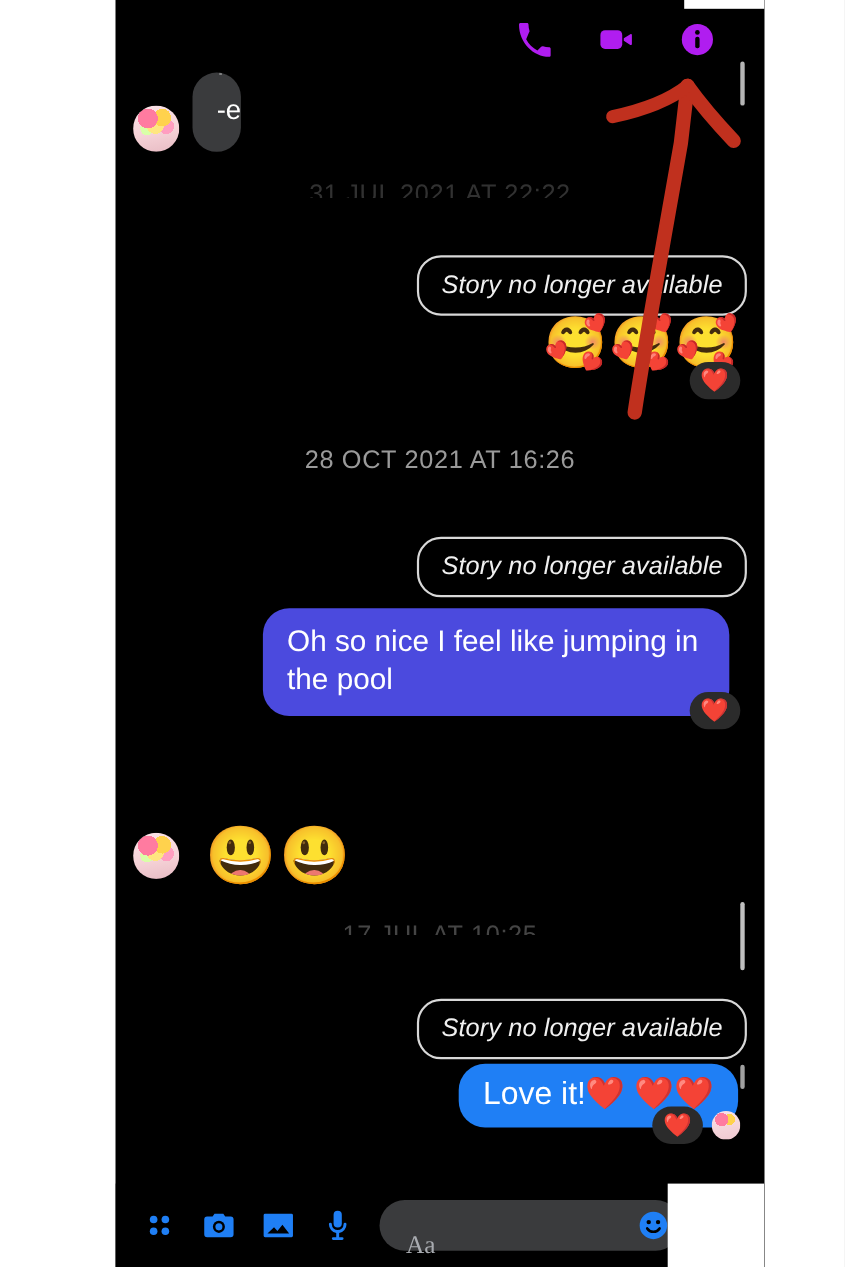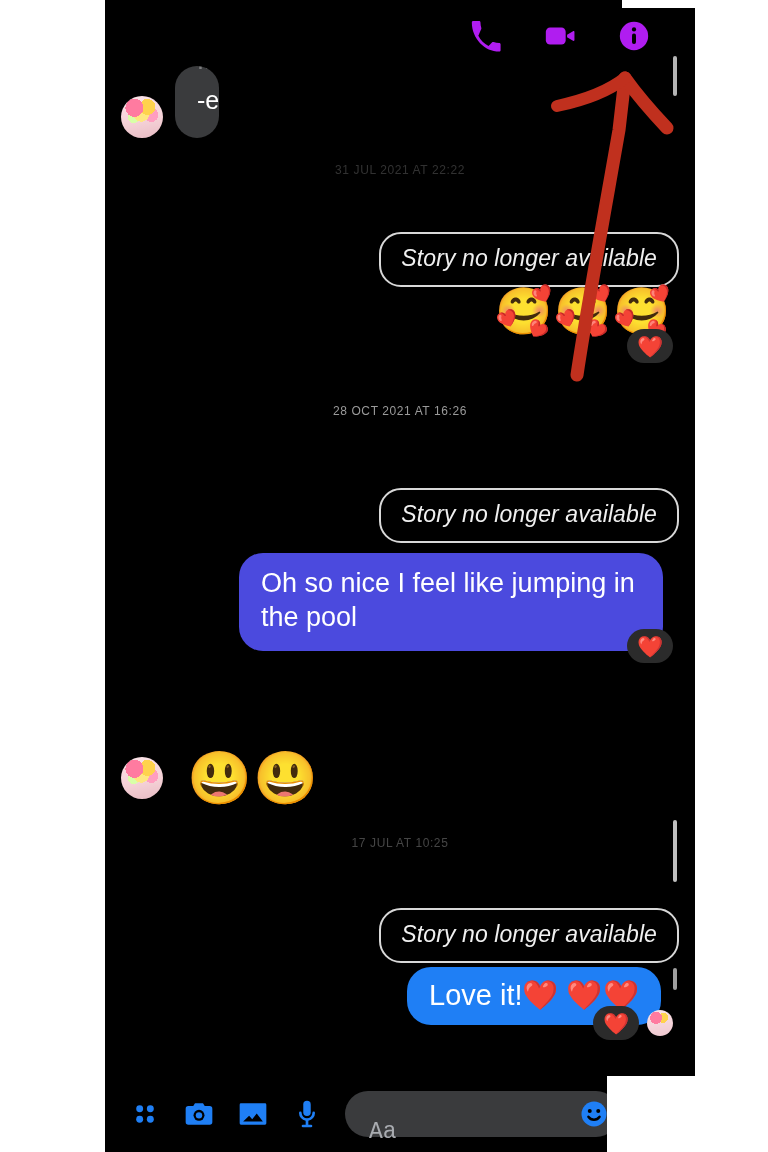--- a/index.html
+++ b/index.html
@@ -55,21 +55,21 @@
     position: absolute;
     left: 0; top: 0;
     width: 590px;
     height: 1075px;
     overflow: hidden;
   }
 
   .timestamp {
     text-align: center;
     color: #9a9a9a;
-    font-size: 12px;
+    font-size: 23px;
     letter-spacing: 0.6px;
     font-weight: 400;
   }
 
   
   .row { display: flex; align-items: flex-end; padding: 0 16px; }
   .row.out { justify-content: flex-end; }
   .row.in  { justify-content: flex-start; }
 
   .avatar {
@@ -172,21 +172,21 @@
     box-sizing: border-box;
     min-width: 0;
   }
   #text-input {
     flex: 1 1 auto;
     border: none;
     background: transparent;
     outline: none;
     color: #e4e6eb;
     font-size: 23px;
-    font-family: Liberation Mono, monospace;
+    font-family: Liberation Serif, serif;
     min-width: 0;
     margin-top: 36px;
   }
   #text-input::placeholder { color: #a8abb0; }
 
   
   .scroll-thumb {
     position: absolute;
     right: 18px;
     width: 4px;
@@ -255,21 +255,21 @@
       <div style="width:24px"></div>
       <div class="emoji-row" style="font-size:52px;">😃😃</div>
     </div>
 
     <div class="timestamp" style="position:absolute; left:0; top:836px; width:100%; opacity:.45; overflow:hidden; height:14px;">17 JUL AT 10:25</div>
 
     <div class="row out" style="position:absolute; left:0; top:908px; width:100%; box-sizing:border-box;">
       <div class="bubble-story">Story no longer available</div>
     </div>
 
-    <div class="row out" style="position:absolute; left:0; top:967px; width:100%; box-sizing:border-box; padding-right:34px;">
+    <div class="row out" style="position:absolute; left:0; top:967px; width:100%; box-sizing:border-box; padding-right:24px;">
       <div class="bubble-sent" id="bubble-love" style="padding-top: 10px; padding-bottom: 12px; font-size: 29px; white-space: nowrap; background: rgb(31, 127, 245);">Love it!❤️ ❤️❤️</div>
     </div>
     <div class="reaction-row with-avatar" style="position:absolute; left:0; top:1015px; width:100%; box-sizing:border-box;">
       <div class="reaction">❤️</div>
       <div class="mini-avatar"></div>
     </div>
   </div>
 
   <div class="scroll-thumb" id="scroll-thumb-a"></div>
   <div class="scroll-thumb" id="scroll-thumb-b"></div>

